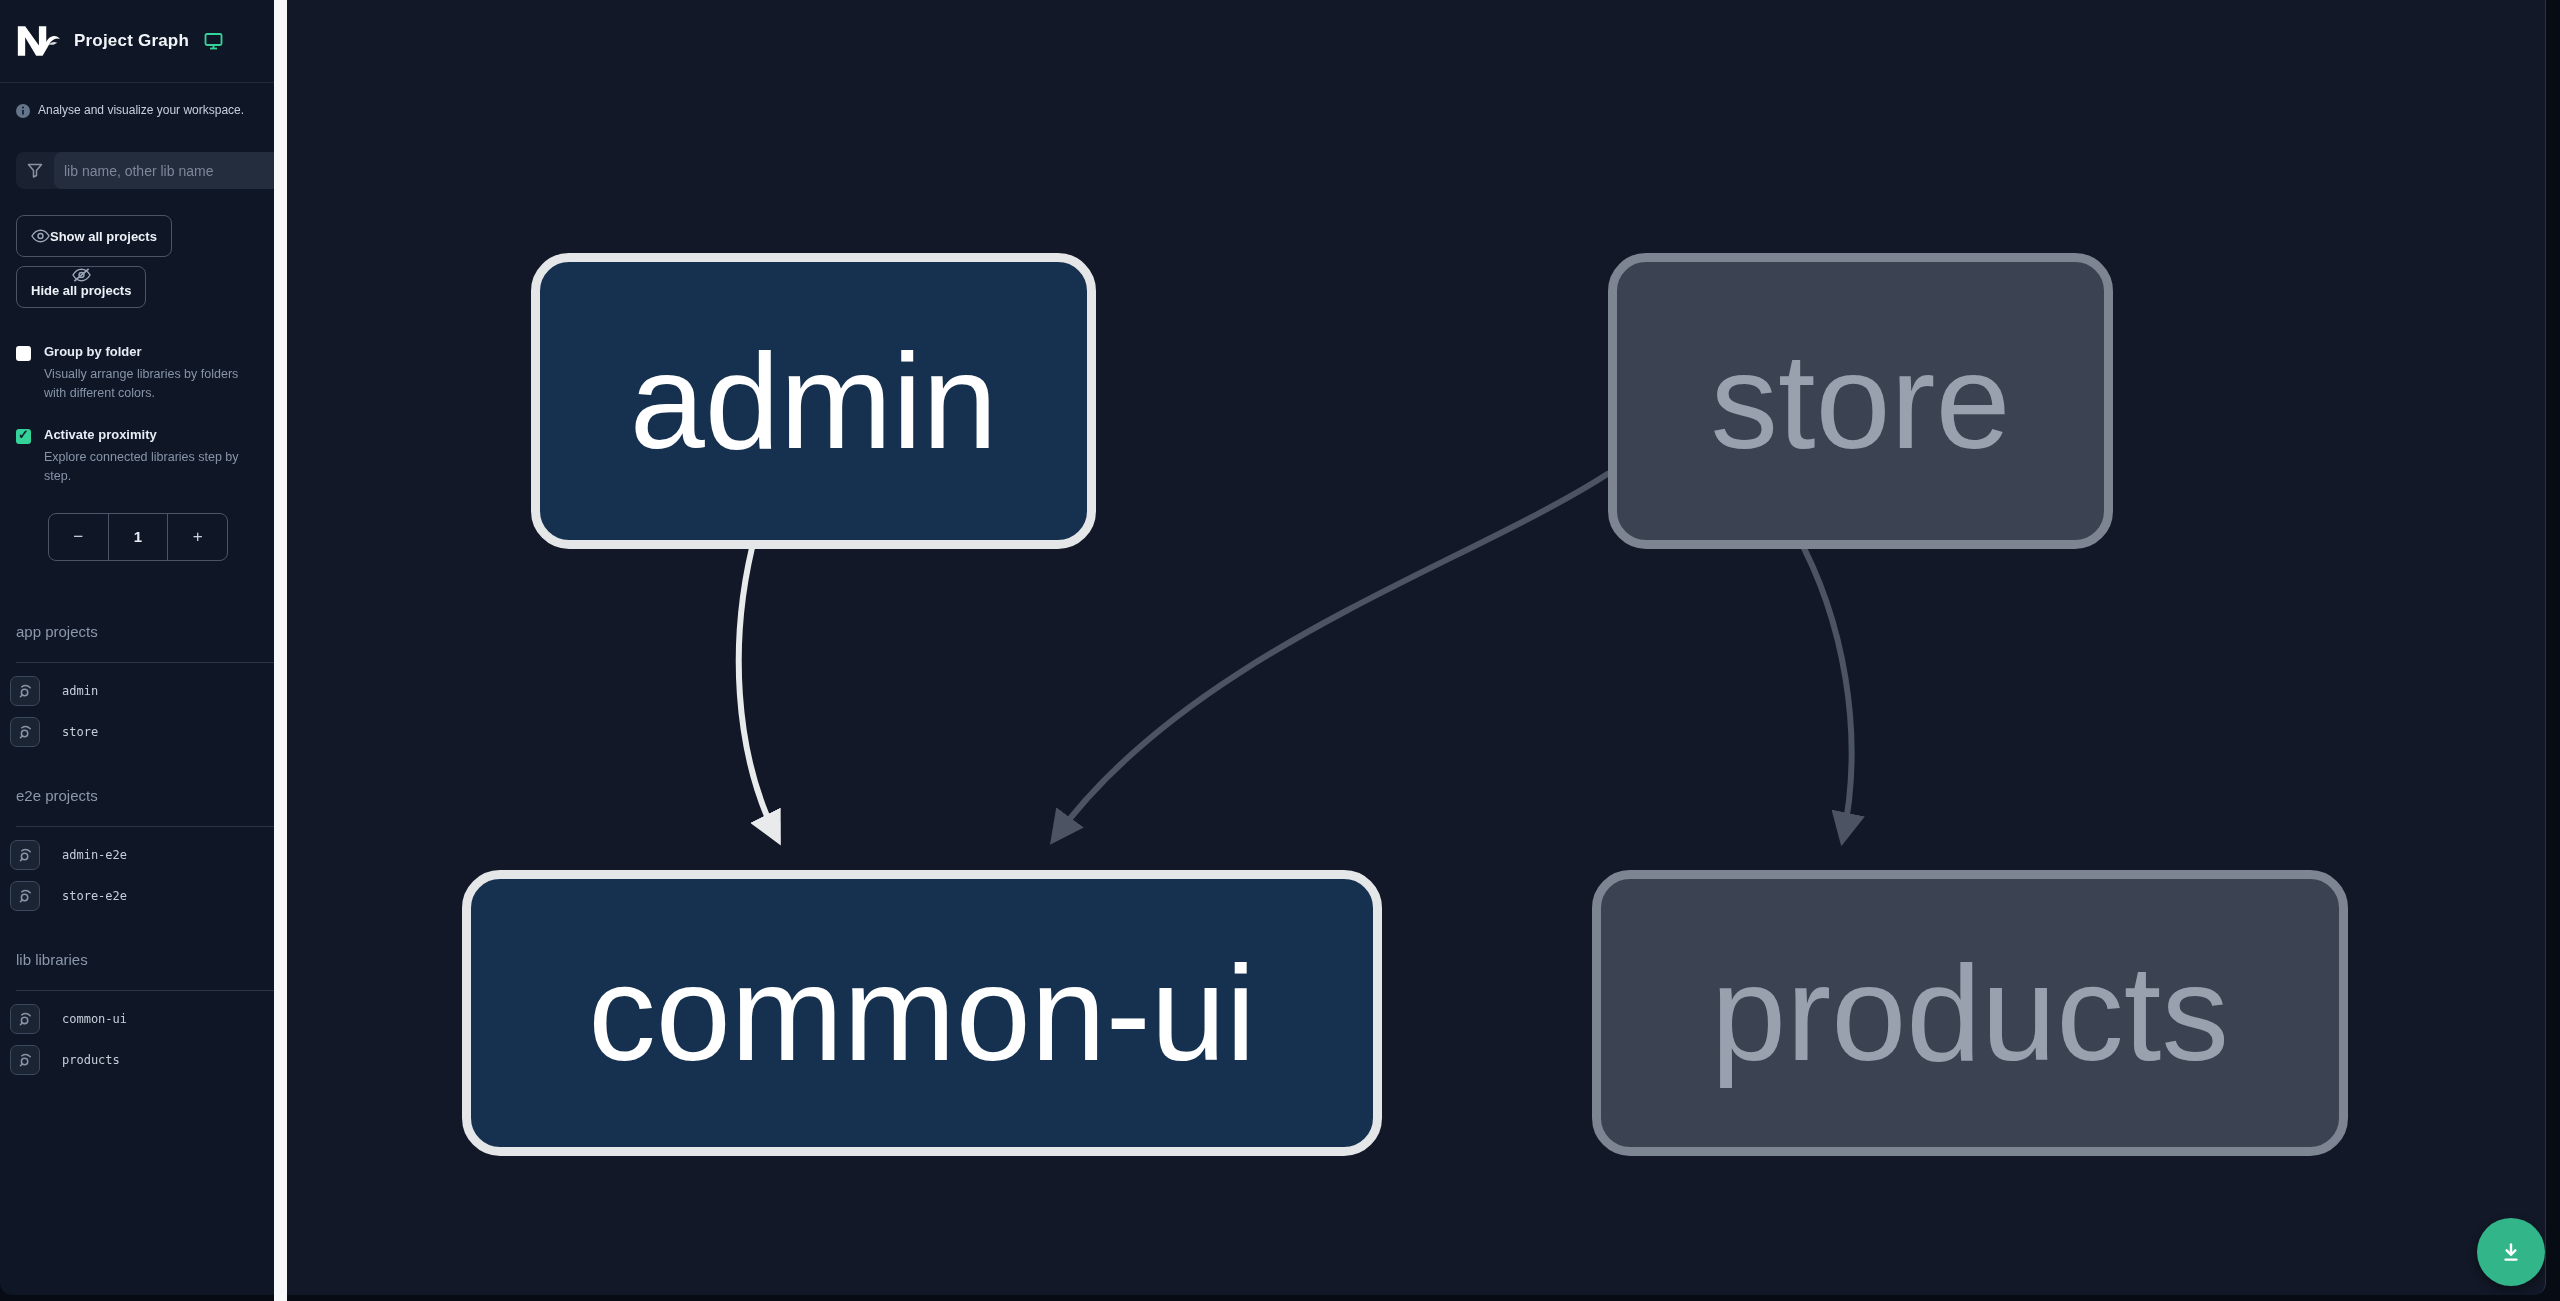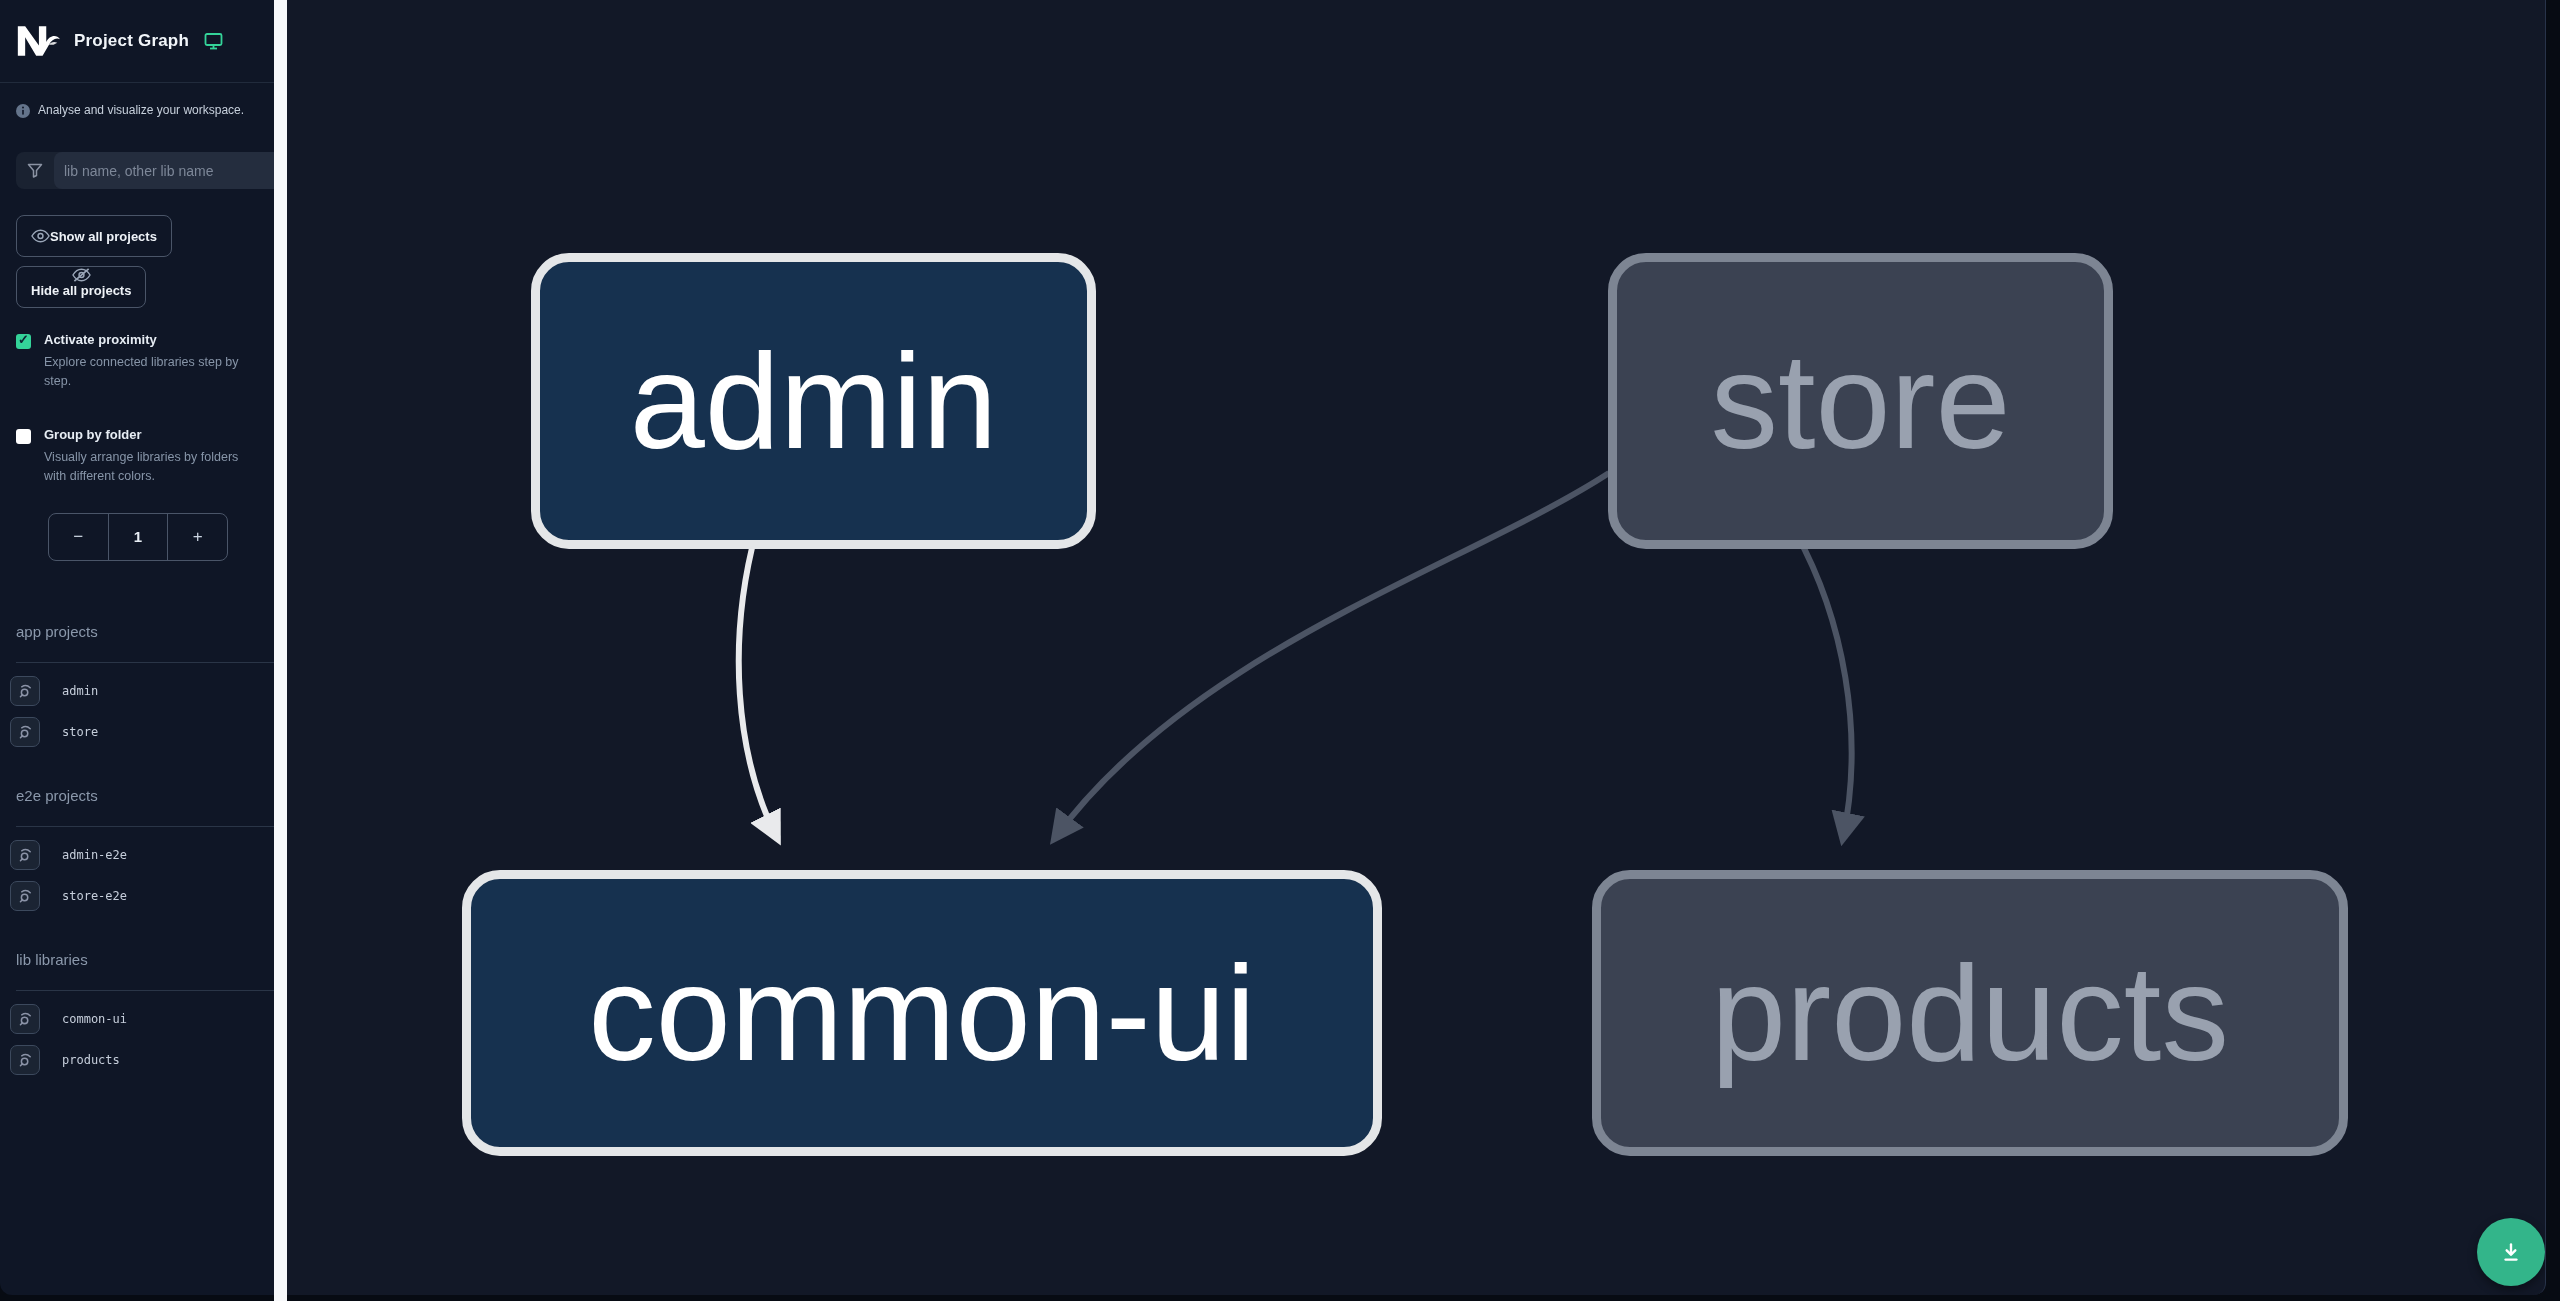--- a/index.html
+++ b/index.html
@@ -114,33 +114,33 @@
       <span style="display:flex;">
         <svg width="19" height="16" viewBox="0 0 20 16" fill="none" stroke="#9aa6b8" stroke-width="1.5">
             <path d="M1 8 C4 3 8 2 10 2 s6 1 9 6 c-3 5-7 6-9 6 S4 13 1 8 Z"></path>
             <circle cx="10" cy="8" r="2.6"></circle>
             <line x1="2.5" y1="14.5" x2="17.5" y2="1.5" stroke-width="1.8"></line>
           </svg>
       </span>
       <span class="lbl">Hide all projects</span>
     </button>
 
+    <div class="chk-row" style="margin-top:36px;">
+      <span class="chk-box white"></span>
+      <div>
+        <div class="chk-label">Group by folder</div>
+        <div class="chk-desc">Visually arrange libraries by folders with different colors.</div>
+      </div>
+    </div>
+
     <div class="chk-row" style="margin-top:24px;">
       <span class="chk-box teal"></span>
       <div>
         <div class="chk-label">Activate proximity</div>
         <div class="chk-desc">Explore connected libraries step by step.</div>
-      </div>
-    </div>
-
-    <div class="chk-row" style="margin-top:36px;">
-      <span class="chk-box white"></span>
-      <div>
-        <div class="chk-label">Group by folder</div>
-        <div class="chk-desc">Visually arrange libraries by folders with different colors.</div>
       </div>
     </div>
 
     <div class="stepper">
       <div class="cell btn">−</div>
       <div class="cell val">1</div>
       <div class="cell btn">+</div>
     </div>
 
     <div class="sec-title">app projects</div>

